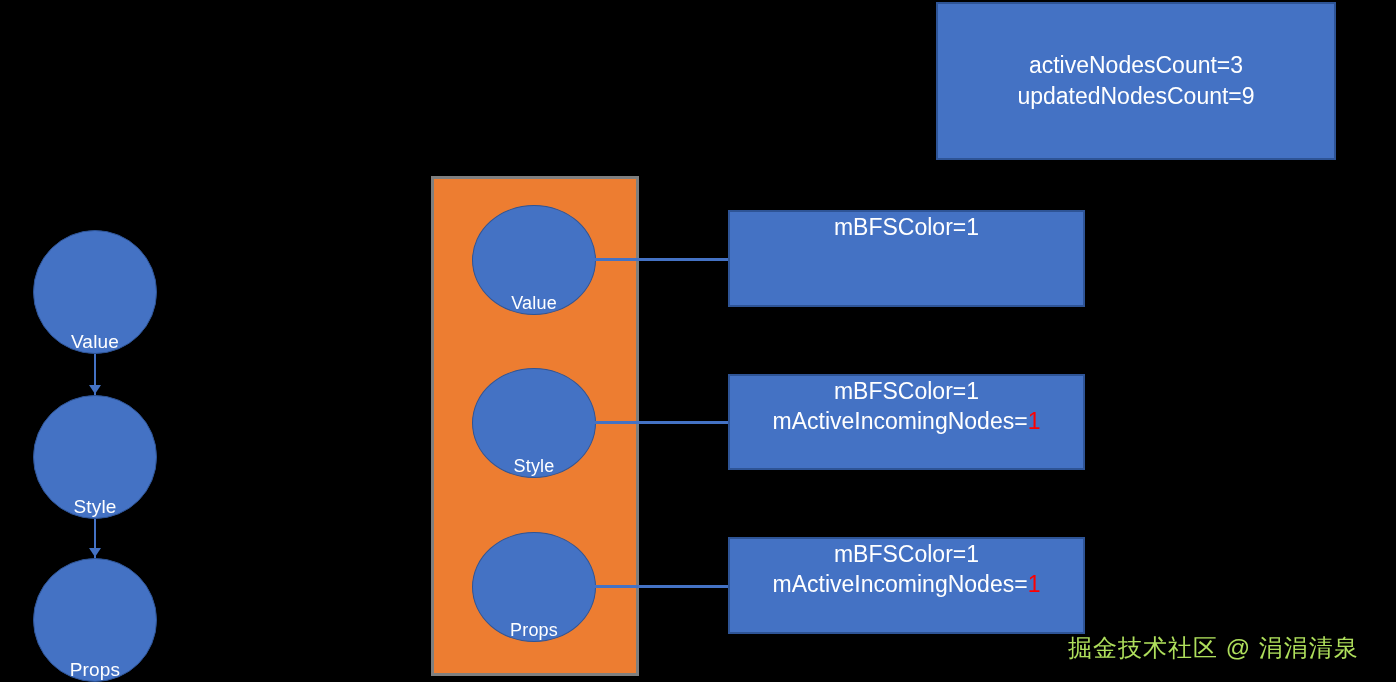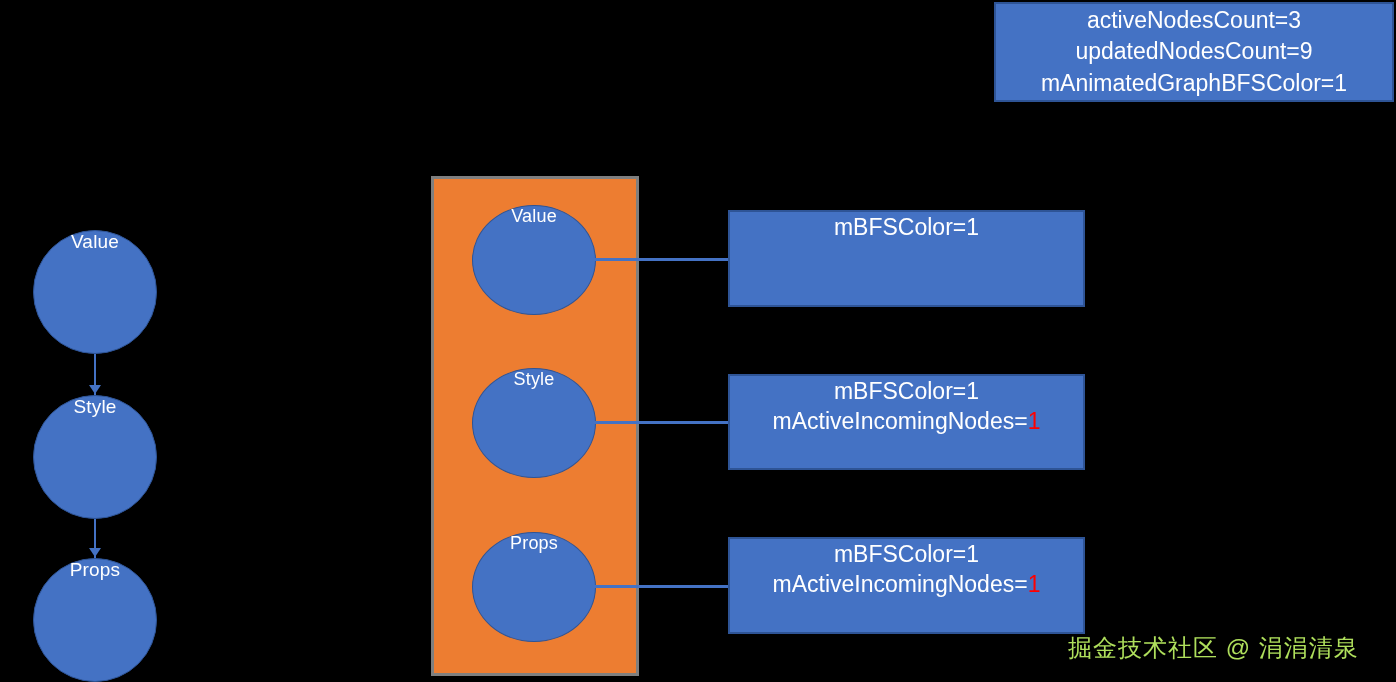--- a/index.html
+++ b/index.html
@@ -19,21 +19,21 @@
   }
 
   
   .node-circle {
     position: absolute;
     border-radius: 50%;
     background: #4472C4;
     border: 1px solid #2E5496;
     box-sizing: border-box;
     display: flex;
-    align-items: flex-start;
+    align-items: flex-end;
     justify-content: center;
     color: #FFFFFF;
     font-size: 19px;
     letter-spacing: 0.2px;
     user-select: none;
   }
   .node-circle.small {
     font-size: 18px;
   }
 
@@ -115,24 +115,23 @@
     opacity: 0.92;
     white-space: nowrap;
     user-select: none;
   }
 </style>
 </head>
 <body>
 
 <div id="canvas">
 
-  <div class="legend-box" style="left:994px; top:2px; width:400px; height:100px;">
+  <div class="legend-box" style="left:936px; top:2px; width:400px; height:158px;">
     <div class="line">activeNodesCount=3</div>
     <div class="line">updatedNodesCount=9</div>
-    <div class="line">mAnimatedGraphBFSColor=1</div>
   </div>
 
   <div class="node-circle" style="left:33px; top:230px; width:124px; height:124px;">
     <span>Value</span>
   </div>
 
   <div class="arrow-line" style="left:94px; top:354px; height:44px;"></div>
   <div class="arrow-head" style="left:89px; top:385px;"></div>
 
   <div class="node-circle" style="left:33px; top:395px; width:124px; height:124px;">

